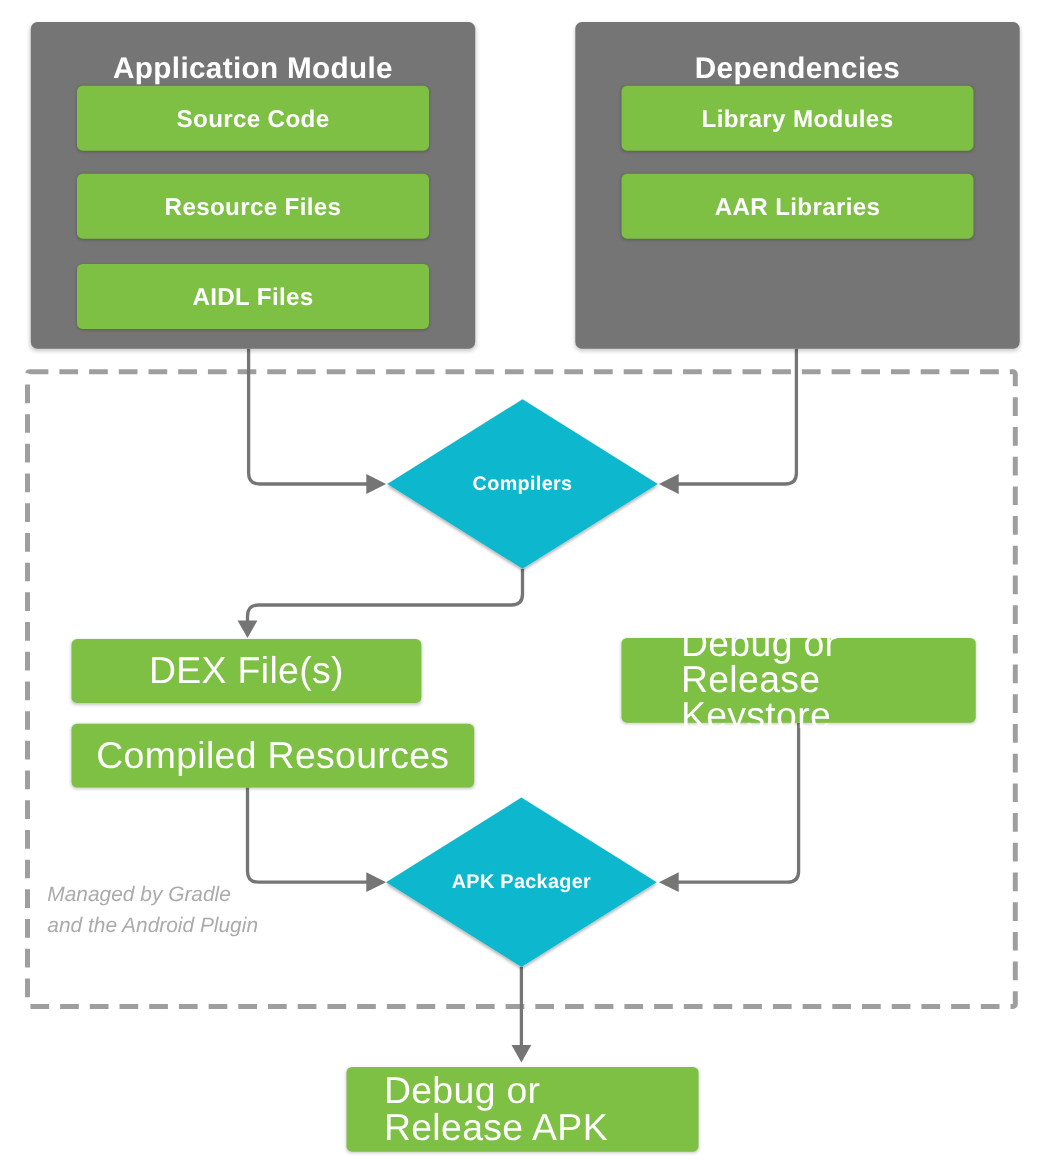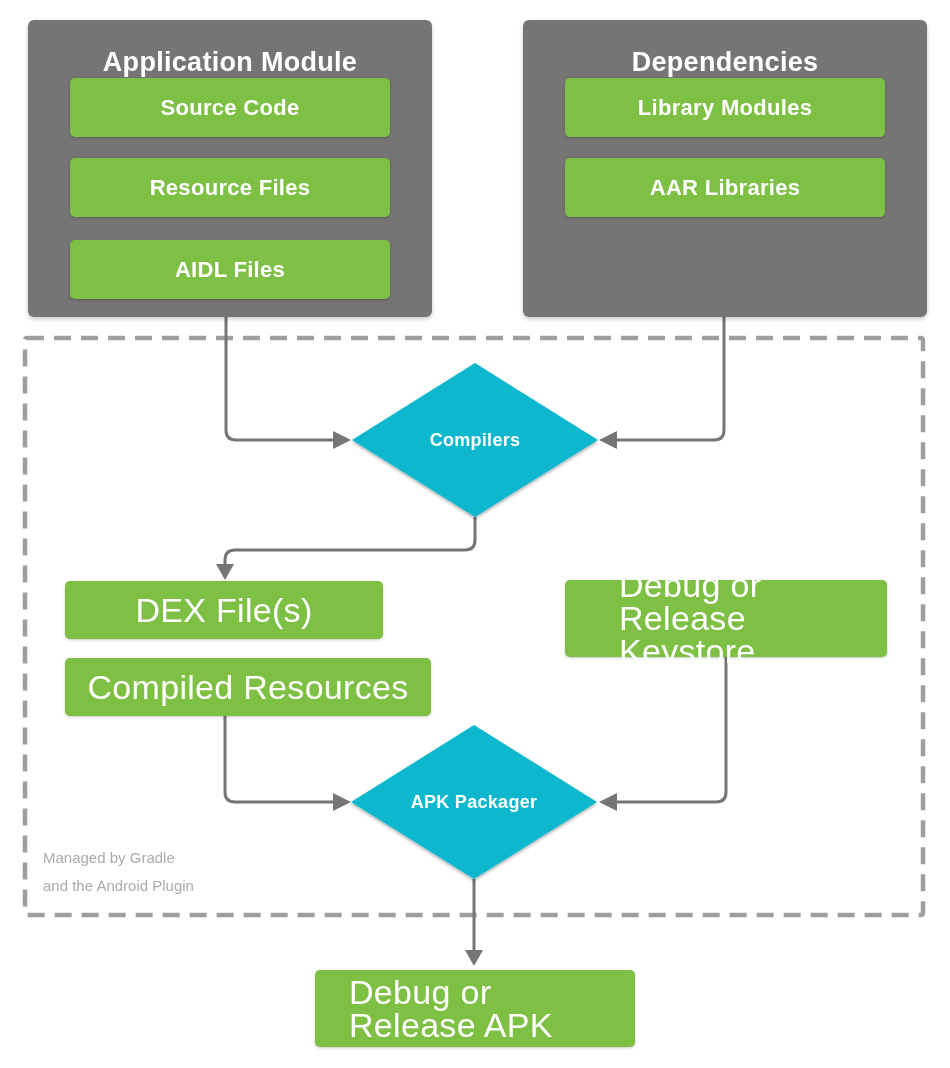--- a/index.html
+++ b/index.html
@@ -44,22 +44,22 @@
     display:flex;align-items:center;justify-content:center;
     color:var(--text);font-size:34px;font-weight:normal;letter-spacing:.3px;line-height:33px;
     box-shadow:0 1px 3px rgba(0,0,0,.22);
   }
   .diamond-label{
     position:absolute;transform:translate(-50%,-50%);width:160px;text-align:center;
     color:var(--text);font-size:18px;font-weight:bold;letter-spacing:.3px;line-height:33px;
     z-index:3;
   }
   .note{
-    position:absolute;left:43px;top:844px;
-    color:var(--note_text);font-size:15px;line-height:28px;
+    position:absolute;left:43px;top:800px;
+    color:var(--note_text);font-size:19px;font-style:italic;line-height:28px;
   }
   .connector{stroke:var(--connector);stroke-width:3;fill:none;stroke-linejoin:round}
   .arrowhead{fill:var(--connector);stroke:none}
   .dashed-rect{fill:none;stroke:var(--dash);stroke-width:4.5;stroke-dasharray:17 10}
   .diamond{fill:var(--cyan)}
 </style>
 </head>
 <body>
 
 <div class="page">

